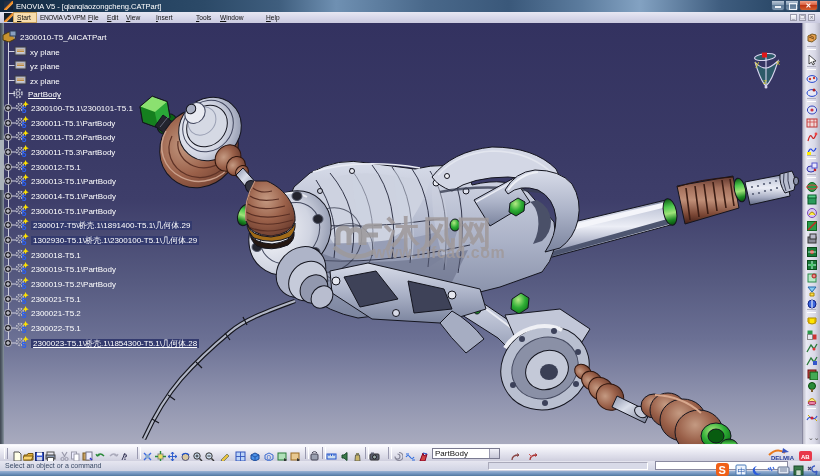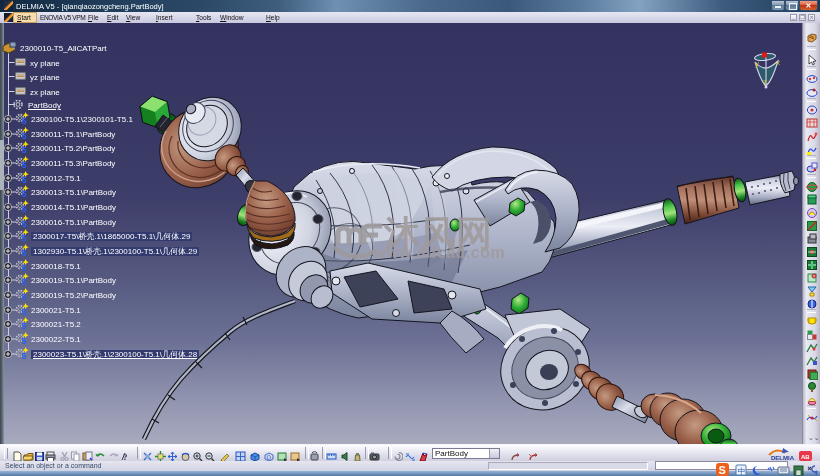--- a/index.html
+++ b/index.html
@@ -19,21 +19,21 @@
 .mdib{position:absolute;top:2px;width:7px;height:7px;background:linear-gradient(180deg,#fcfcff,#d8d8e4);border:1px solid #9a9aac;box-sizing:border-box;color:#667;font-size:5px;line-height:4px;text-align:center;}
 #viewport{position:absolute;left:0px;top:23px;width:820px;height:421px;background:linear-gradient(180deg,#333260 0%,#3a3a66 30%,#3e3e6a 42%,#565a80 61%,#6b7094 75%,#8f93ae 89%,#a8aabe 100%);}
 #lborder{position:absolute;left:0;top:23px;width:4px;height:448px;background:linear-gradient(90deg,#3e4550,#5a6570 50%,#8a95a0);}
 #lscroll{position:absolute;left:0;top:140px;width:4px;height:50px;background:#aab2ba;}
 #rtoolbar{position:absolute;left:802px;top:23px;width:18px;height:421px;background:linear-gradient(90deg,#babac8 0,#eaeaf4 20%,#d8d8e6 70%,#b8b8c8 100%);border-left:1px solid #8888a0;box-sizing:border-box;}
 #btoolbar{position:absolute;left:0;top:444px;width:820px;height:17px;background:linear-gradient(180deg,#fdfdff,#e3e3ee 55%,#cfcfde);border-top:1px solid #f5f5fa;box-sizing:border-box;}
 #statusbar{position:absolute;left:0;top:461px;width:820px;height:10px;background:linear-gradient(180deg,#e6e6f0,#d0d3e3);color:#3a4a66;font-size:7px;}
 #statusbar .stext{position:absolute;left:5px;top:1px;}
 #sinput{position:absolute;left:655px;top:461px;width:133px;height:9px;background:#fff;border:1px solid #8a8aa0;box-sizing:border-box;}
 #bframe{position:absolute;left:0;top:471px;width:820px;height:5px;background:linear-gradient(180deg,#9ab4d4,#6c90bc 60%,#52789c);}
-#tree{position:absolute;left:0;top:15px;width:300px;height:330px;color:#fff;font-size:8px;text-align:center;}
+#tree{position:absolute;left:0;top:4px;width:300px;height:330px;color:#fff;font-size:8px;text-align:center;}
 .trow{position:absolute;white-space:nowrap;height:13px;line-height:13px;}
 .trow .sel{background:#333a6e;padding:0 2px;}
 #combo{position:absolute;left:432px;top:448px;width:68px;height:11px;background:#fff;border:1px solid #7a7a90;box-sizing:border-box;font-size:8px;color:#111;line-height:9px;padding-left:2px;}
 #combo .arr{position:absolute;right:0;top:0;width:9px;height:9px;background:linear-gradient(180deg,#f0f0f8,#c8c8d8);border-left:1px solid #9a9ab0;}
 </style>
 </head>
 <body>
 <div id="root">
   <div id="viewport"></div>
   <svg id="scene" style="position:absolute;left:0;top:0;" width="820" height="476" viewBox="0 0 820 476">
@@ -270,21 +270,21 @@
     <path d="M334,247 Q353,264 375,251" stroke-width="4.5"></path>
   </g>
   <g fill="#a09a9c" font-family="Liberation Sans" font-weight="bold">
     <text x="384" y="246" font-size="36" textLength="108">沐风网</text>
     <text x="373" y="258" font-size="16" letter-spacing="0.5">www.mfcad.com</text>
   </g>
 </g>
 </svg>
   <div id="titlebar">
     <div id="tlogo"></div>
-    <span class="ttext">DELMIA V5 - [qianqiaozongcheng.PartBody]</span>
+    <span class="ttext">ENOVIA V5 - [qianqiaozongcheng.CATPart]</span>
     <div class="wbtn" id="bmin">
         <div style="position:absolute;left:3px;right:3px;bottom:2px;height:2px;background:#eef3f8"></div>
       </div>
     <div class="wbtn" id="bmax">
         <div style="position:absolute;left:3px;top:2px;width:6px;height:5px;border:1px solid #eef3f8"></div>
       </div>
     <div class="wbtn" id="bclose">
         <span style="font-size:7px;line-height:9px;">✕</span>
       </div>
   </div>
@@ -467,21 +467,21 @@
           <circle cx="5" cy="6" r="3.4" fill="none" stroke="#c0c0cc" stroke-width="1.6" stroke-dasharray="1.5 1.2"></circle>
           <circle cx="5" cy="6" r="1.6" fill="none" stroke="#9a9aa8" stroke-width="1"></circle>
           <text x="6.5" y="12" font-size="9" font-weight="bold" fill="#2a60f0" font-family="Liberation Sans">5</text>
           <path d="M10.5 0 L11.6 2.2 L13.8 3.2 L11.6 4 L10.5 6 L9.6 4 L7.6 3.2 L9.6 2.2 Z" fill="#ffe400"></path>
         </svg>2300016-T5.1\PartBody</div>
       <div class="trow" style="left:15px;top:214px"><svg width="14" height="13" style="vertical-align:-3px;margin-right:2px">
           <circle cx="5" cy="6" r="3.4" fill="none" stroke="#c0c0cc" stroke-width="1.6" stroke-dasharray="1.5 1.2"></circle>
           <circle cx="5" cy="6" r="1.6" fill="none" stroke="#9a9aa8" stroke-width="1"></circle>
           <text x="6.5" y="12" font-size="9" font-weight="bold" fill="#2a60f0" font-family="Liberation Sans">5</text>
           <path d="M10.5 0 L11.6 2.2 L13.8 3.2 L11.6 4 L10.5 6 L9.6 4 L7.6 3.2 L9.6 2.2 Z" fill="#ffe400"></path>
-        </svg><span class="sel">2300017-T5\桥壳.1\1865000-T5.1\几何体.29</span></div>
+        </svg><span class="sel">2300017-T5\桥壳.1\1891400-T5.1\几何体.29</span></div>
       <div class="trow" style="left:15px;top:229px"><svg width="14" height="13" style="vertical-align:-3px;margin-right:2px">
           <circle cx="5" cy="6" r="3.4" fill="none" stroke="#c0c0cc" stroke-width="1.6" stroke-dasharray="1.5 1.2"></circle>
           <circle cx="5" cy="6" r="1.6" fill="none" stroke="#9a9aa8" stroke-width="1"></circle>
           <text x="6.5" y="12" font-size="9" font-weight="bold" fill="#2a60f0" font-family="Liberation Sans">5</text>
           <path d="M10.5 0 L11.6 2.2 L13.8 3.2 L11.6 4 L10.5 6 L9.6 4 L7.6 3.2 L9.6 2.2 Z" fill="#ffe400"></path>
         </svg><span class="sel">1302930-T5.1\桥壳.1\2300100-T5.1\几何体.29</span></div>
       <div class="trow" style="left:15px;top:244px"><svg width="14" height="13" style="vertical-align:-3px;margin-right:2px">
           <circle cx="5" cy="6" r="3.4" fill="none" stroke="#c0c0cc" stroke-width="1.6" stroke-dasharray="1.5 1.2"></circle>
           <circle cx="5" cy="6" r="1.6" fill="none" stroke="#9a9aa8" stroke-width="1"></circle>
           <text x="6.5" y="12" font-size="9" font-weight="bold" fill="#2a60f0" font-family="Liberation Sans">5</text>
@@ -515,21 +515,21 @@
           <circle cx="5" cy="6" r="3.4" fill="none" stroke="#c0c0cc" stroke-width="1.6" stroke-dasharray="1.5 1.2"></circle>
           <circle cx="5" cy="6" r="1.6" fill="none" stroke="#9a9aa8" stroke-width="1"></circle>
           <text x="6.5" y="12" font-size="9" font-weight="bold" fill="#2a60f0" font-family="Liberation Sans">5</text>
           <path d="M10.5 0 L11.6 2.2 L13.8 3.2 L11.6 4 L10.5 6 L9.6 4 L7.6 3.2 L9.6 2.2 Z" fill="#ffe400"></path>
         </svg>2300022-T5.1</div>
       <div class="trow" style="left:15px;top:332px"><svg width="14" height="13" style="vertical-align:-3px;margin-right:2px">
           <circle cx="5" cy="6" r="3.4" fill="none" stroke="#c0c0cc" stroke-width="1.6" stroke-dasharray="1.5 1.2"></circle>
           <circle cx="5" cy="6" r="1.6" fill="none" stroke="#9a9aa8" stroke-width="1"></circle>
           <text x="6.5" y="12" font-size="9" font-weight="bold" fill="#2a60f0" font-family="Liberation Sans">5</text>
           <path d="M10.5 0 L11.6 2.2 L13.8 3.2 L11.6 4 L10.5 6 L9.6 4 L7.6 3.2 L9.6 2.2 Z" fill="#ffe400"></path>
-        </svg><span class="sel" style="text-decoration:underline">2300023-T5.1\桥壳.1\2300100-T5.1\几何体.28</span></div>
+        </svg><span class="sel" style="text-decoration:underline">2300023-T5.1\桥壳.1\1854300-T5.1\几何体.28</span></div>
     </div>
   <div id="rtoolbar">
       <div style="position:absolute;left:3px;top:7px;width:12px;height:12px"><svg width="12" height="12">
           <path d="M2 9 L6 10 L10 7 L10 3 L6 2 L2 4 Z" fill="#e8a04e" stroke="#7a5a20"></path>
           <path d="M3 5 l5 2 M4 3.5 l4 2" stroke="#5a3a10" stroke-width="0.8"></path>
         </svg></div>
       <div style="position:absolute;left:4px;top:23px;width:9px;height:2px;border-top:1px solid #b0b0c0;border-bottom:1px solid #fff"></div>
       <div style="position:absolute;left:3px;top:29px;width:12px;height:12px"><svg width="12" height="12">
           <path d="M3 1 L3 10 L5.5 8 L7 11 L8.5 10 L7 7.5 L10 7 Z" fill="#fff" stroke="#222" stroke-width="0.8"></path>
         </svg></div>

